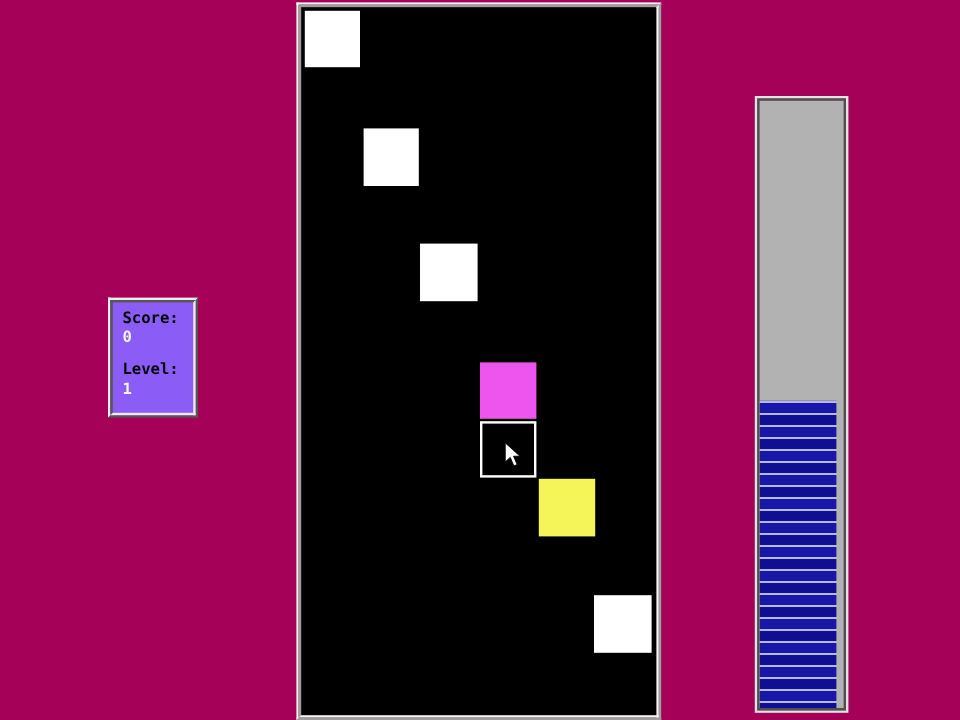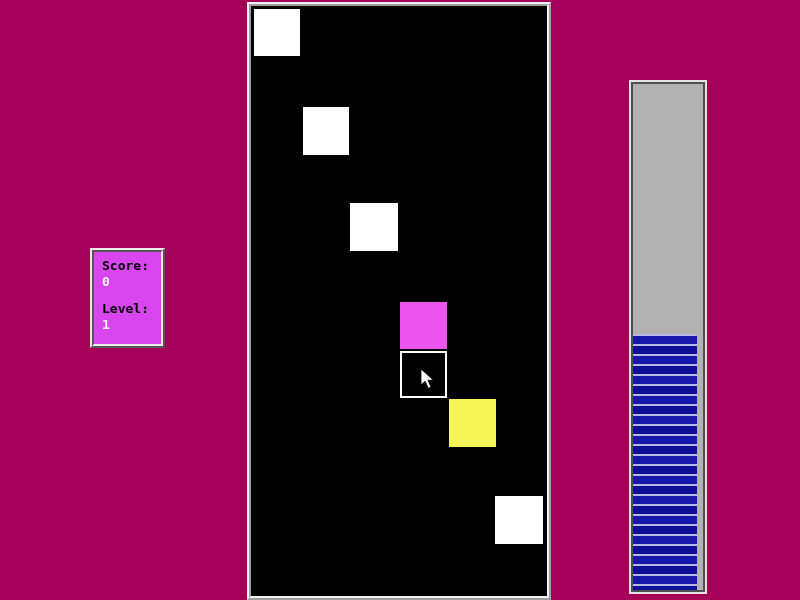--- a/index.html
+++ b/index.html
@@ -78,21 +78,21 @@
   .mouse-cursor {
     position: absolute; left: 420px; top: 368px;
     width: 16px; height: 24px;
     pointer-events: none;
   }
 </style>
 </head>
 <body style="background: rgb(166, 1, 88);">
 
 <div class="score-panel">
-  <div class="score-panel-inner" style="background: #d946ef;">
+  <div class="score-panel-inner" style="background: #8b5cf6;">
     <div class="score-label">Score:</div>
     <div class="score-value">0</div>
     <div class="panel-gap"></div>
     <div class="level-label">Level:</div>
     <div class="level-value">1</div>
   </div>
 </div>
 
 <div class="play-field">
   <div class="play-field-inner" id="field" style="background: rgb(0, 0, 0);">

